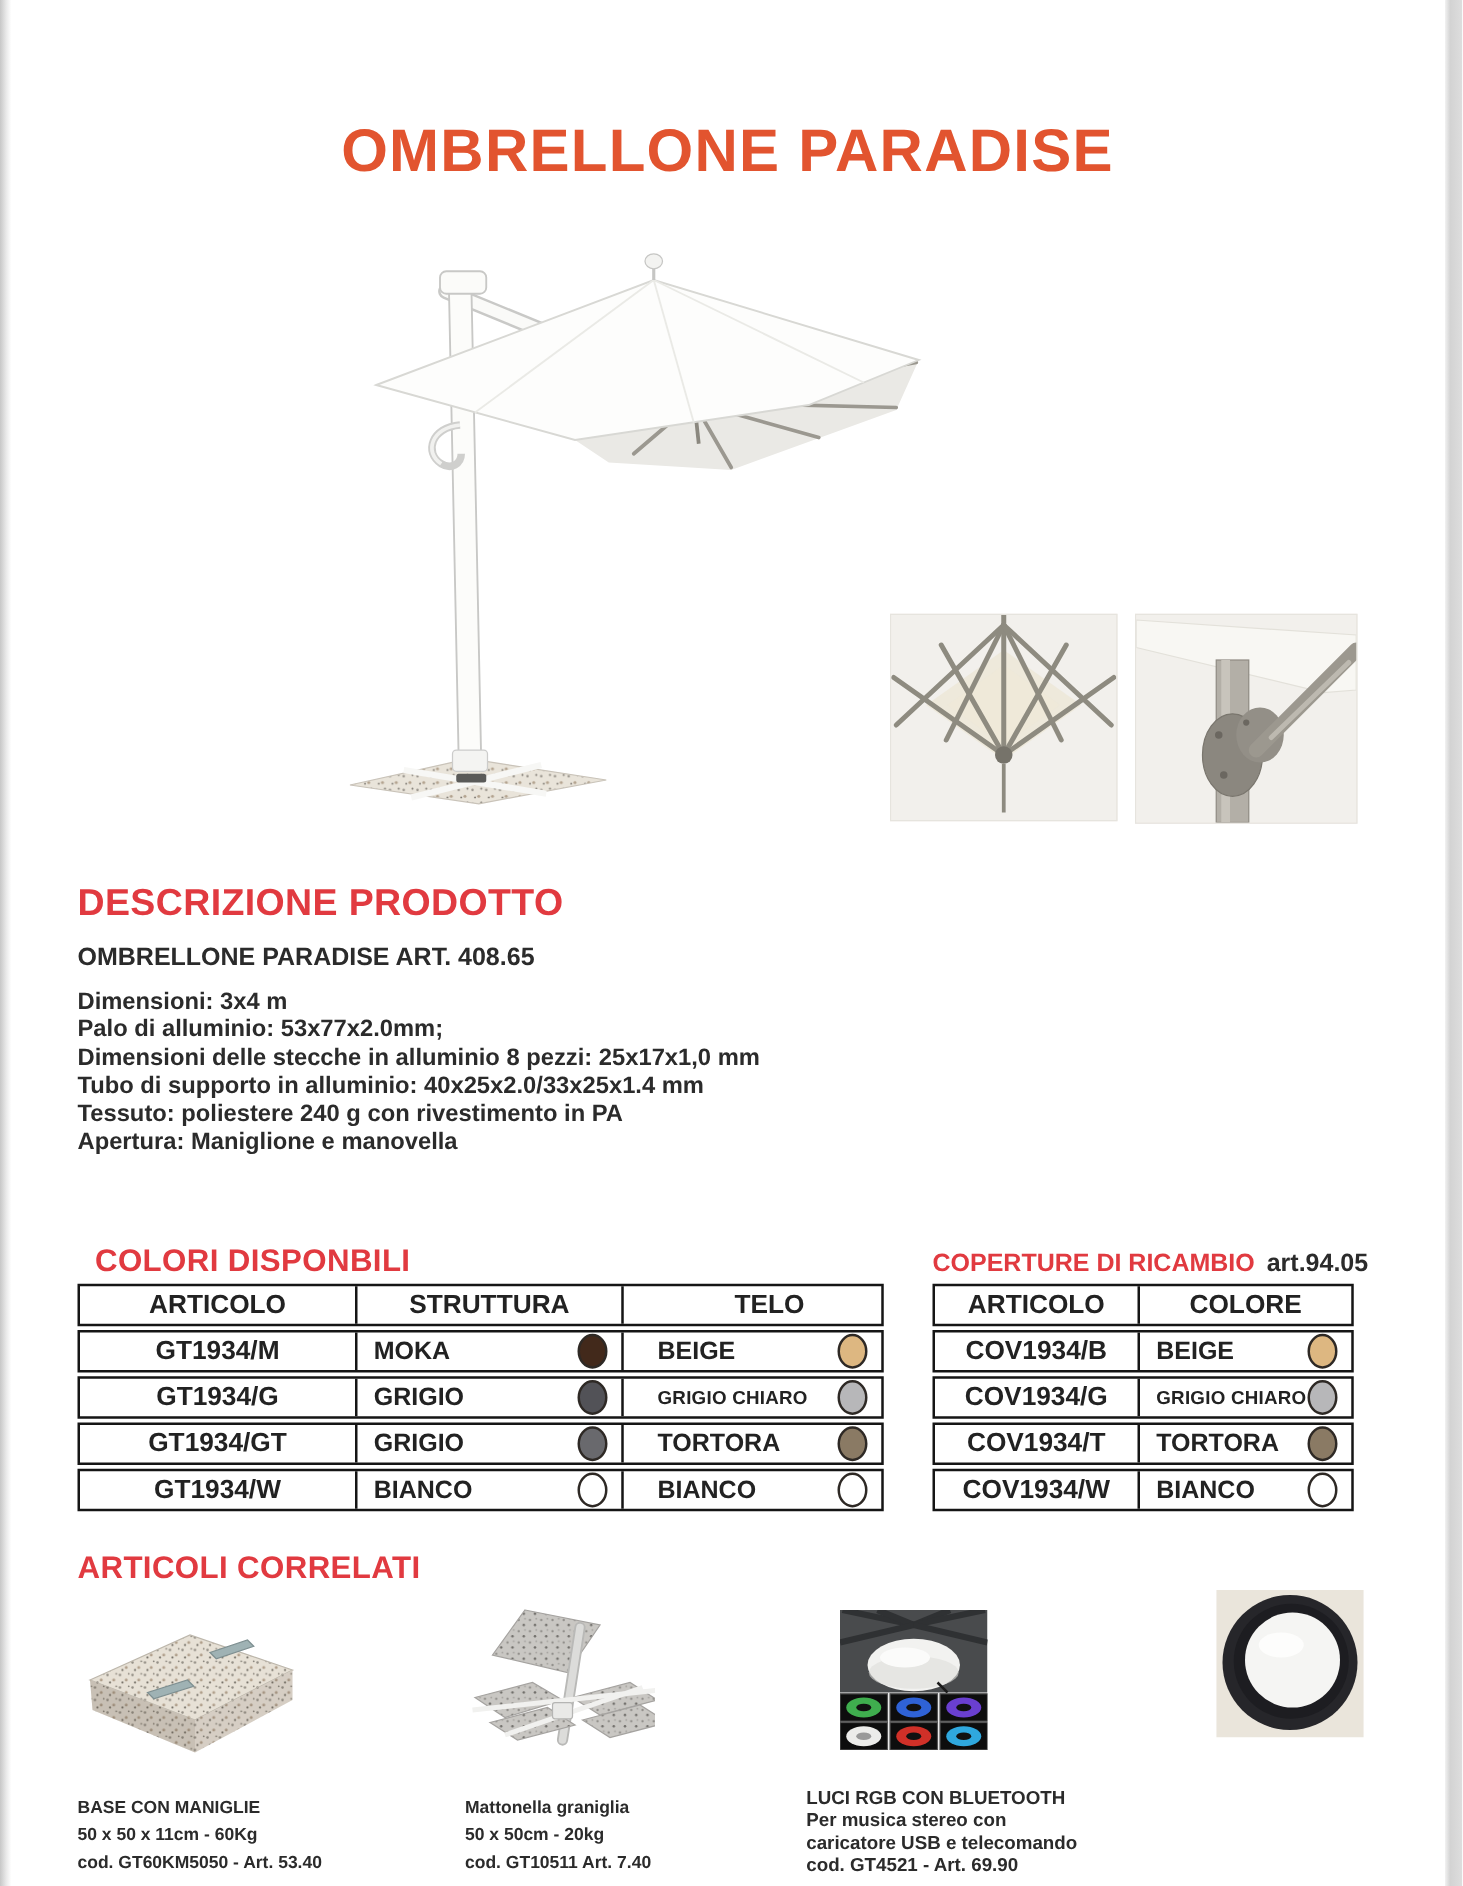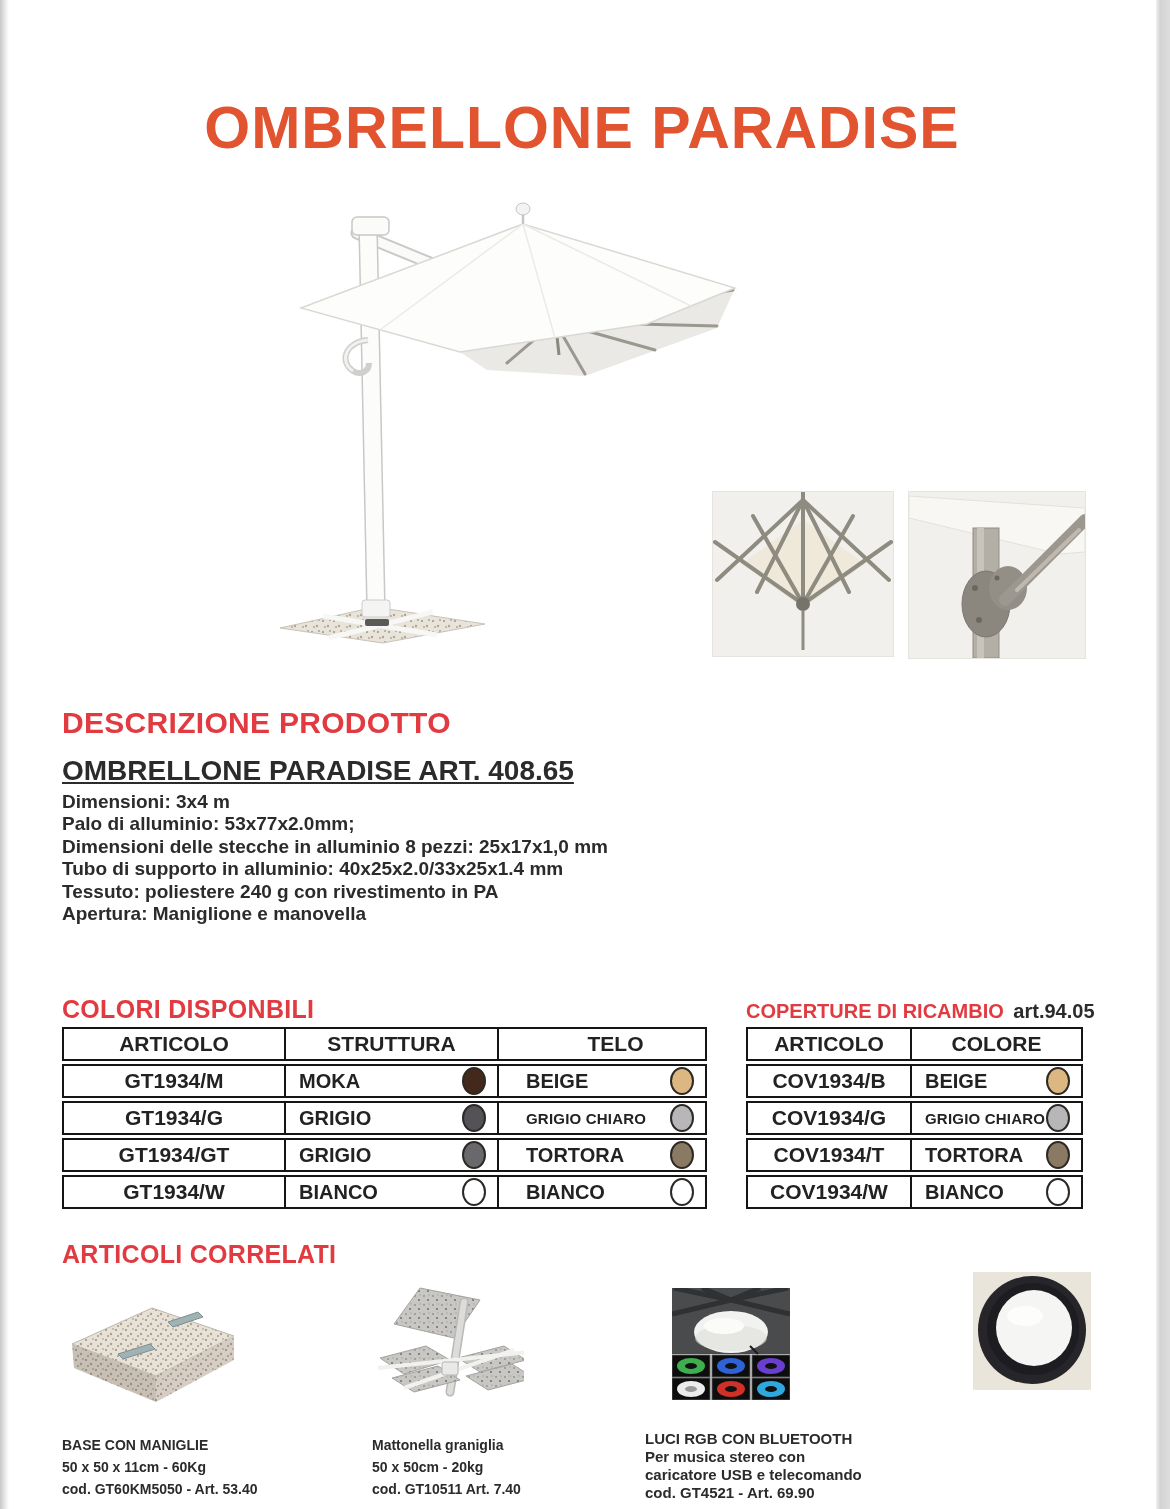--- a/index.html
+++ b/index.html
@@ -3,24 +3,24 @@
 <meta charset="utf-8">
 <style>
   html,body{margin:0;padding:0;background:#ffffff;}
   .page{position:relative;width:1170px;height:1509px;background:#ffffff;overflow:hidden;
         font-family:"Liberation Sans",sans-serif;color:#2b2b2b;}
   .abs{position:absolute;}
   .edge-left{left:0;top:0;width:9px;height:100%;
     background:linear-gradient(to right,#c7c7c7 0,#e9e9e9 55%,#ffffff 100%);}
   .edge-right{right:0;top:0;width:14px;height:100%;
     background:linear-gradient(to right,#f2f2f2 0,#d3d3d3 30%,#dedede 100%);}
-  .title{left:8px;right:14px;top:94px;text-align:center;font-size:59px;font-weight:700;
+  .title{left:8px;right:14px;top:94px;text-align:center;font-size:48px;font-weight:700;
          letter-spacing:1px;white-space:nowrap;}
   .h-red{font-weight:700;letter-spacing:.3px;white-space:nowrap;}
-  .prod-title{left:62px;top:755px;font-size:28px;font-weight:700;color:#2b2b2b;white-space:nowrap;text-decoration:underline;}
+  .prod-title{left:62px;top:755px;font-size:20px;font-weight:700;color:#2b2b2b;white-space:nowrap;}
   .specs{left:62px;top:791px;}
   .spec-line{font-size:19px;font-weight:700;line-height:22.4px;color:#2b2b2b;white-space:nowrap;}
   .photo-frame{background:#f2f0ec;border:1px solid #e6e4de;}
   
   .tbl{position:absolute;}
   .trow{display:flex;height:34px;box-sizing:border-box;border:2.5px solid #151515;
         margin-bottom:3px;background:#fff;}
   .tc{box-sizing:border-box;border-right:2.5px solid #151515;display:flex;align-items:center;
       justify-content:center;font-weight:700;font-size:21px;color:#222;overflow:hidden;}
   .tc:last-child{border-right:none;}
@@ -133,21 +133,21 @@
   <div class="abs prod-title">OMBRELLONE PARADISE ART. 408.65</div>
   <div class="abs specs">
     <div class="spec-line">Dimensioni: 3x4 m</div>
     <div class="spec-line">Palo di alluminio: 53x77x2.0mm;</div>
     <div class="spec-line">Dimensioni delle stecche in alluminio 8 pezzi: 25x17x1,0 mm</div>
     <div class="spec-line">Tubo di supporto in alluminio: 40x25x2.0/33x25x1.4 mm</div>
     <div class="spec-line">Tessuto: poliestere 240 g con rivestimento in PA</div>
     <div class="spec-line">Apertura: Maniglione e manovella</div>
   </div>
 
-  <div class="abs h-red" style="left: 62px; top: 995px; font-size: 25px; color: rgb(225, 58, 64);">COLORI DISPONBILI</div>
+  <div class="abs h-red" style="left: 76px; top: 995px; font-size: 25px; color: rgb(225, 58, 64);">COLORI DISPONBILI</div>
 
   <div class="tbl tbl-l" style="left:62px;top:1027px;width:645px">
     <div class="trow">
       <div class="tc c1">ARTICOLO</div>
       <div class="tc c2">STRUTTURA</div>
       <div class="tc c3">TELO</div>
     </div>
     <div class="trow">
       <div class="tc c1">GT1934/M</div>
       <div class="tc c2 swcell">

